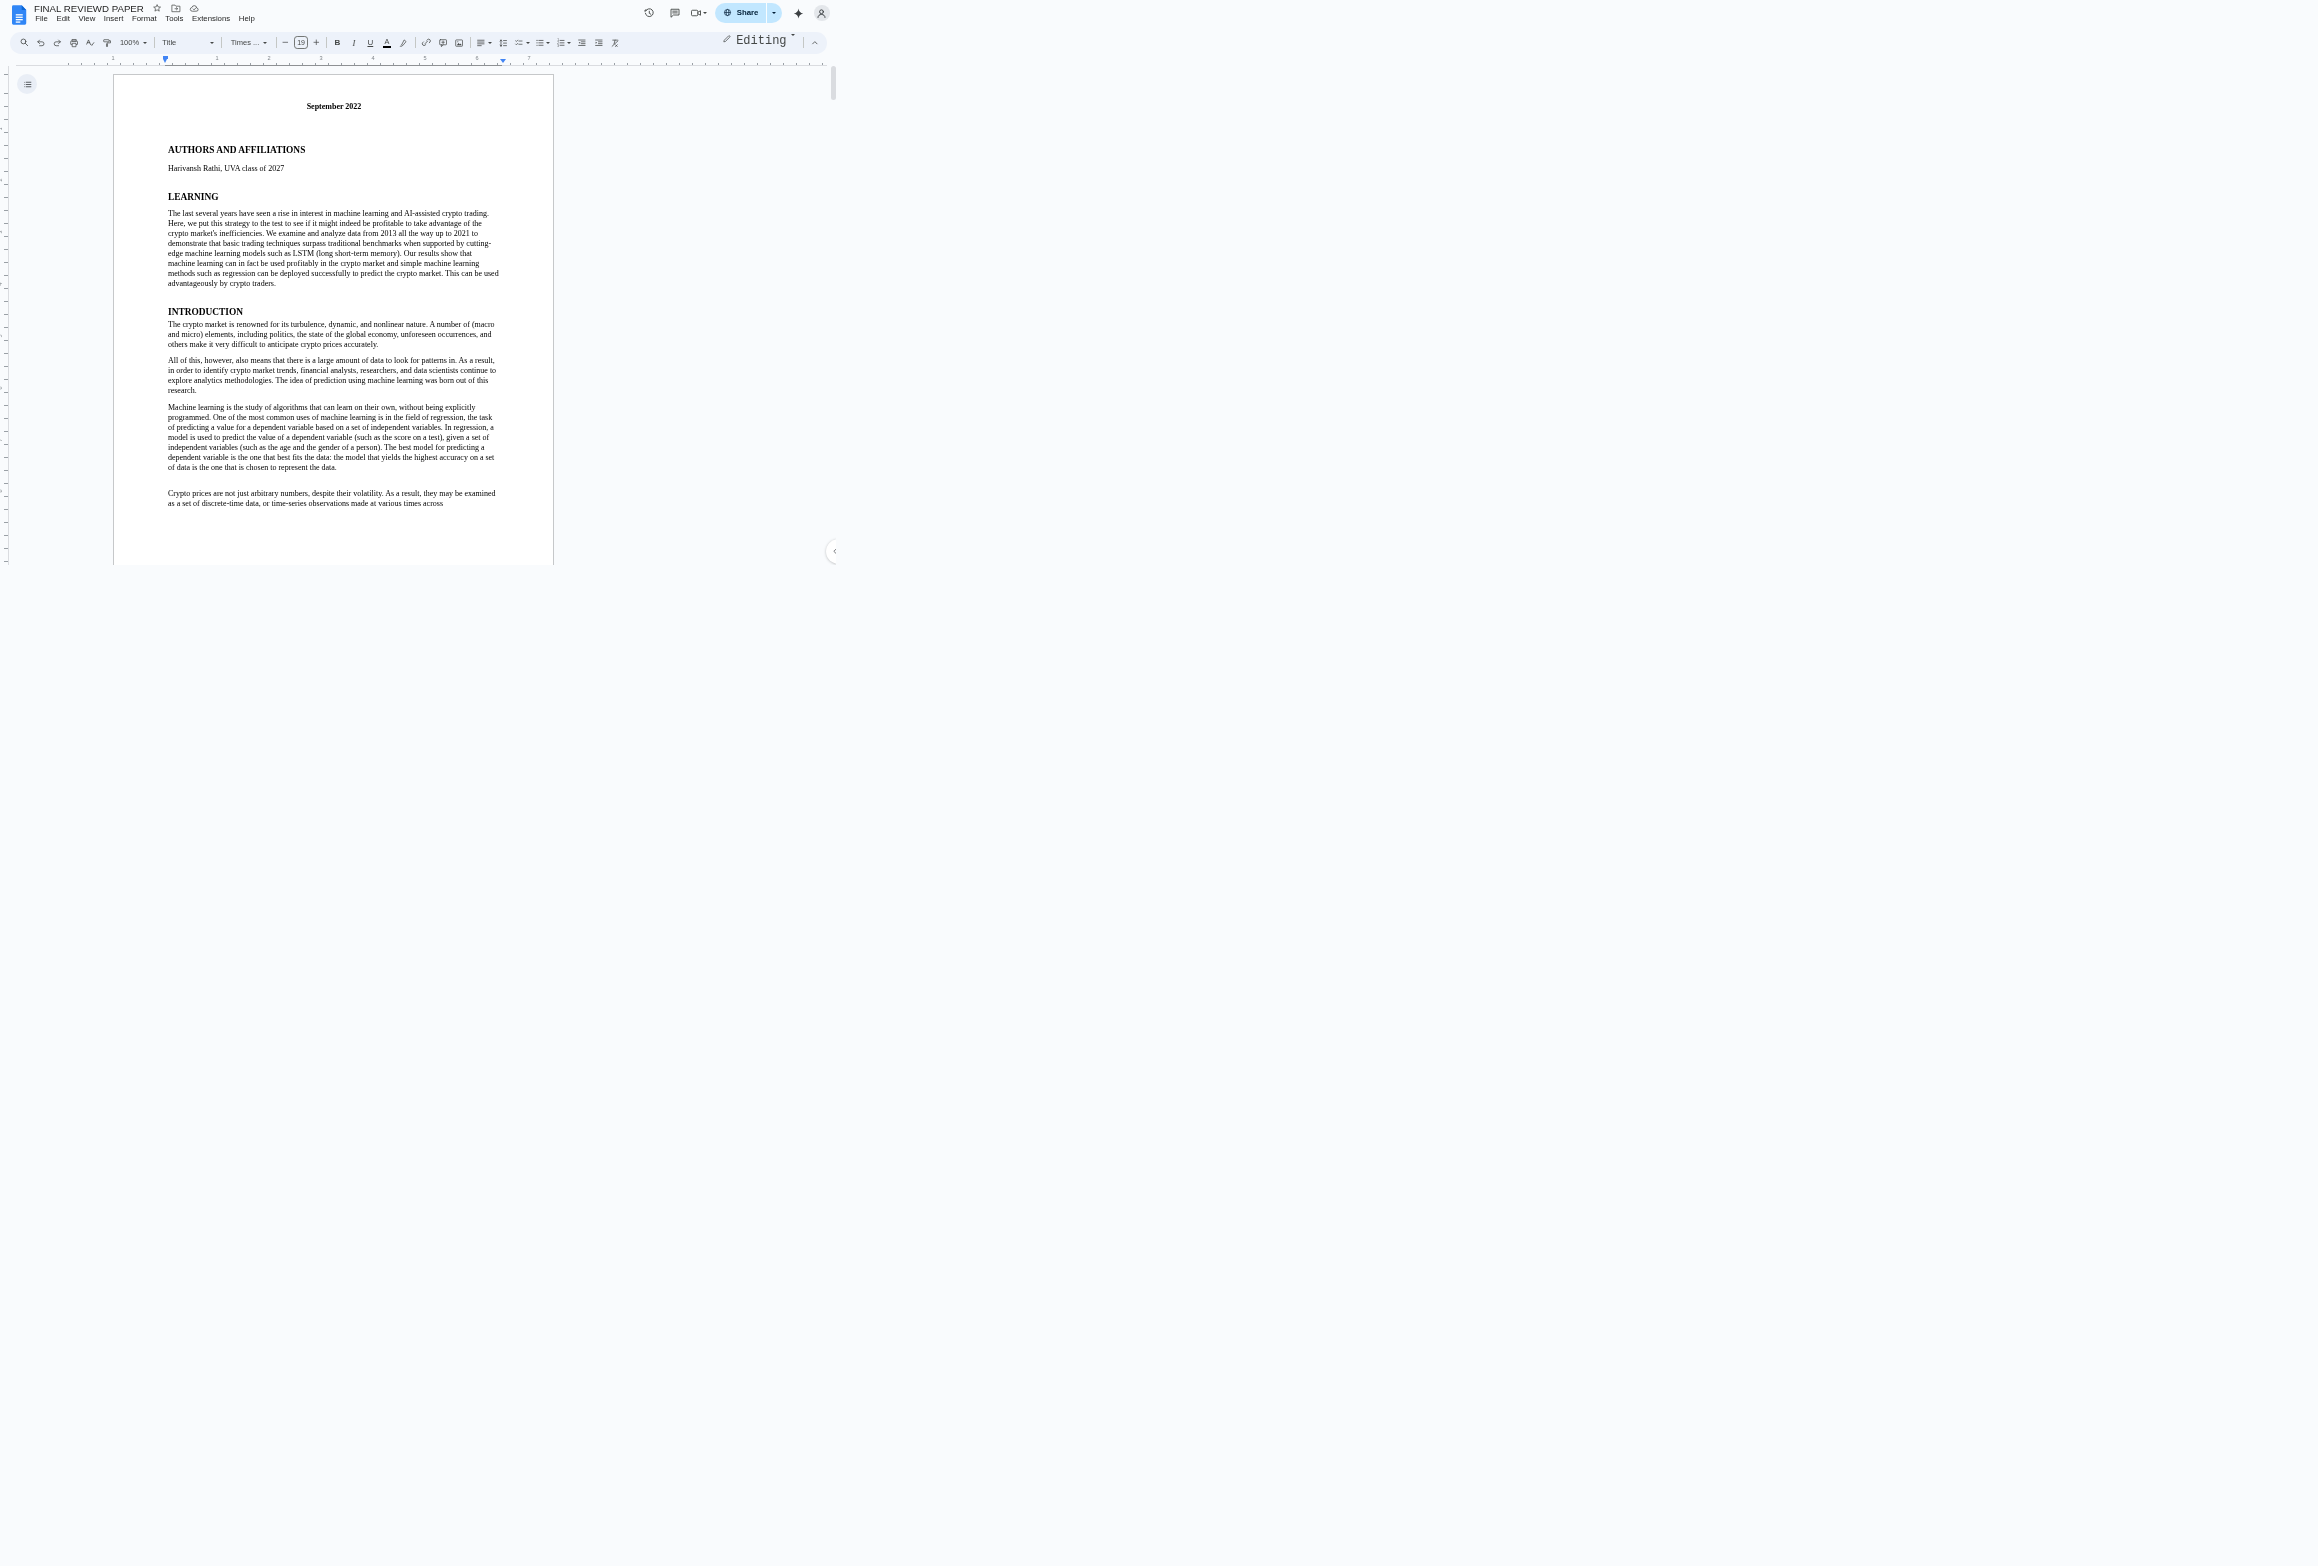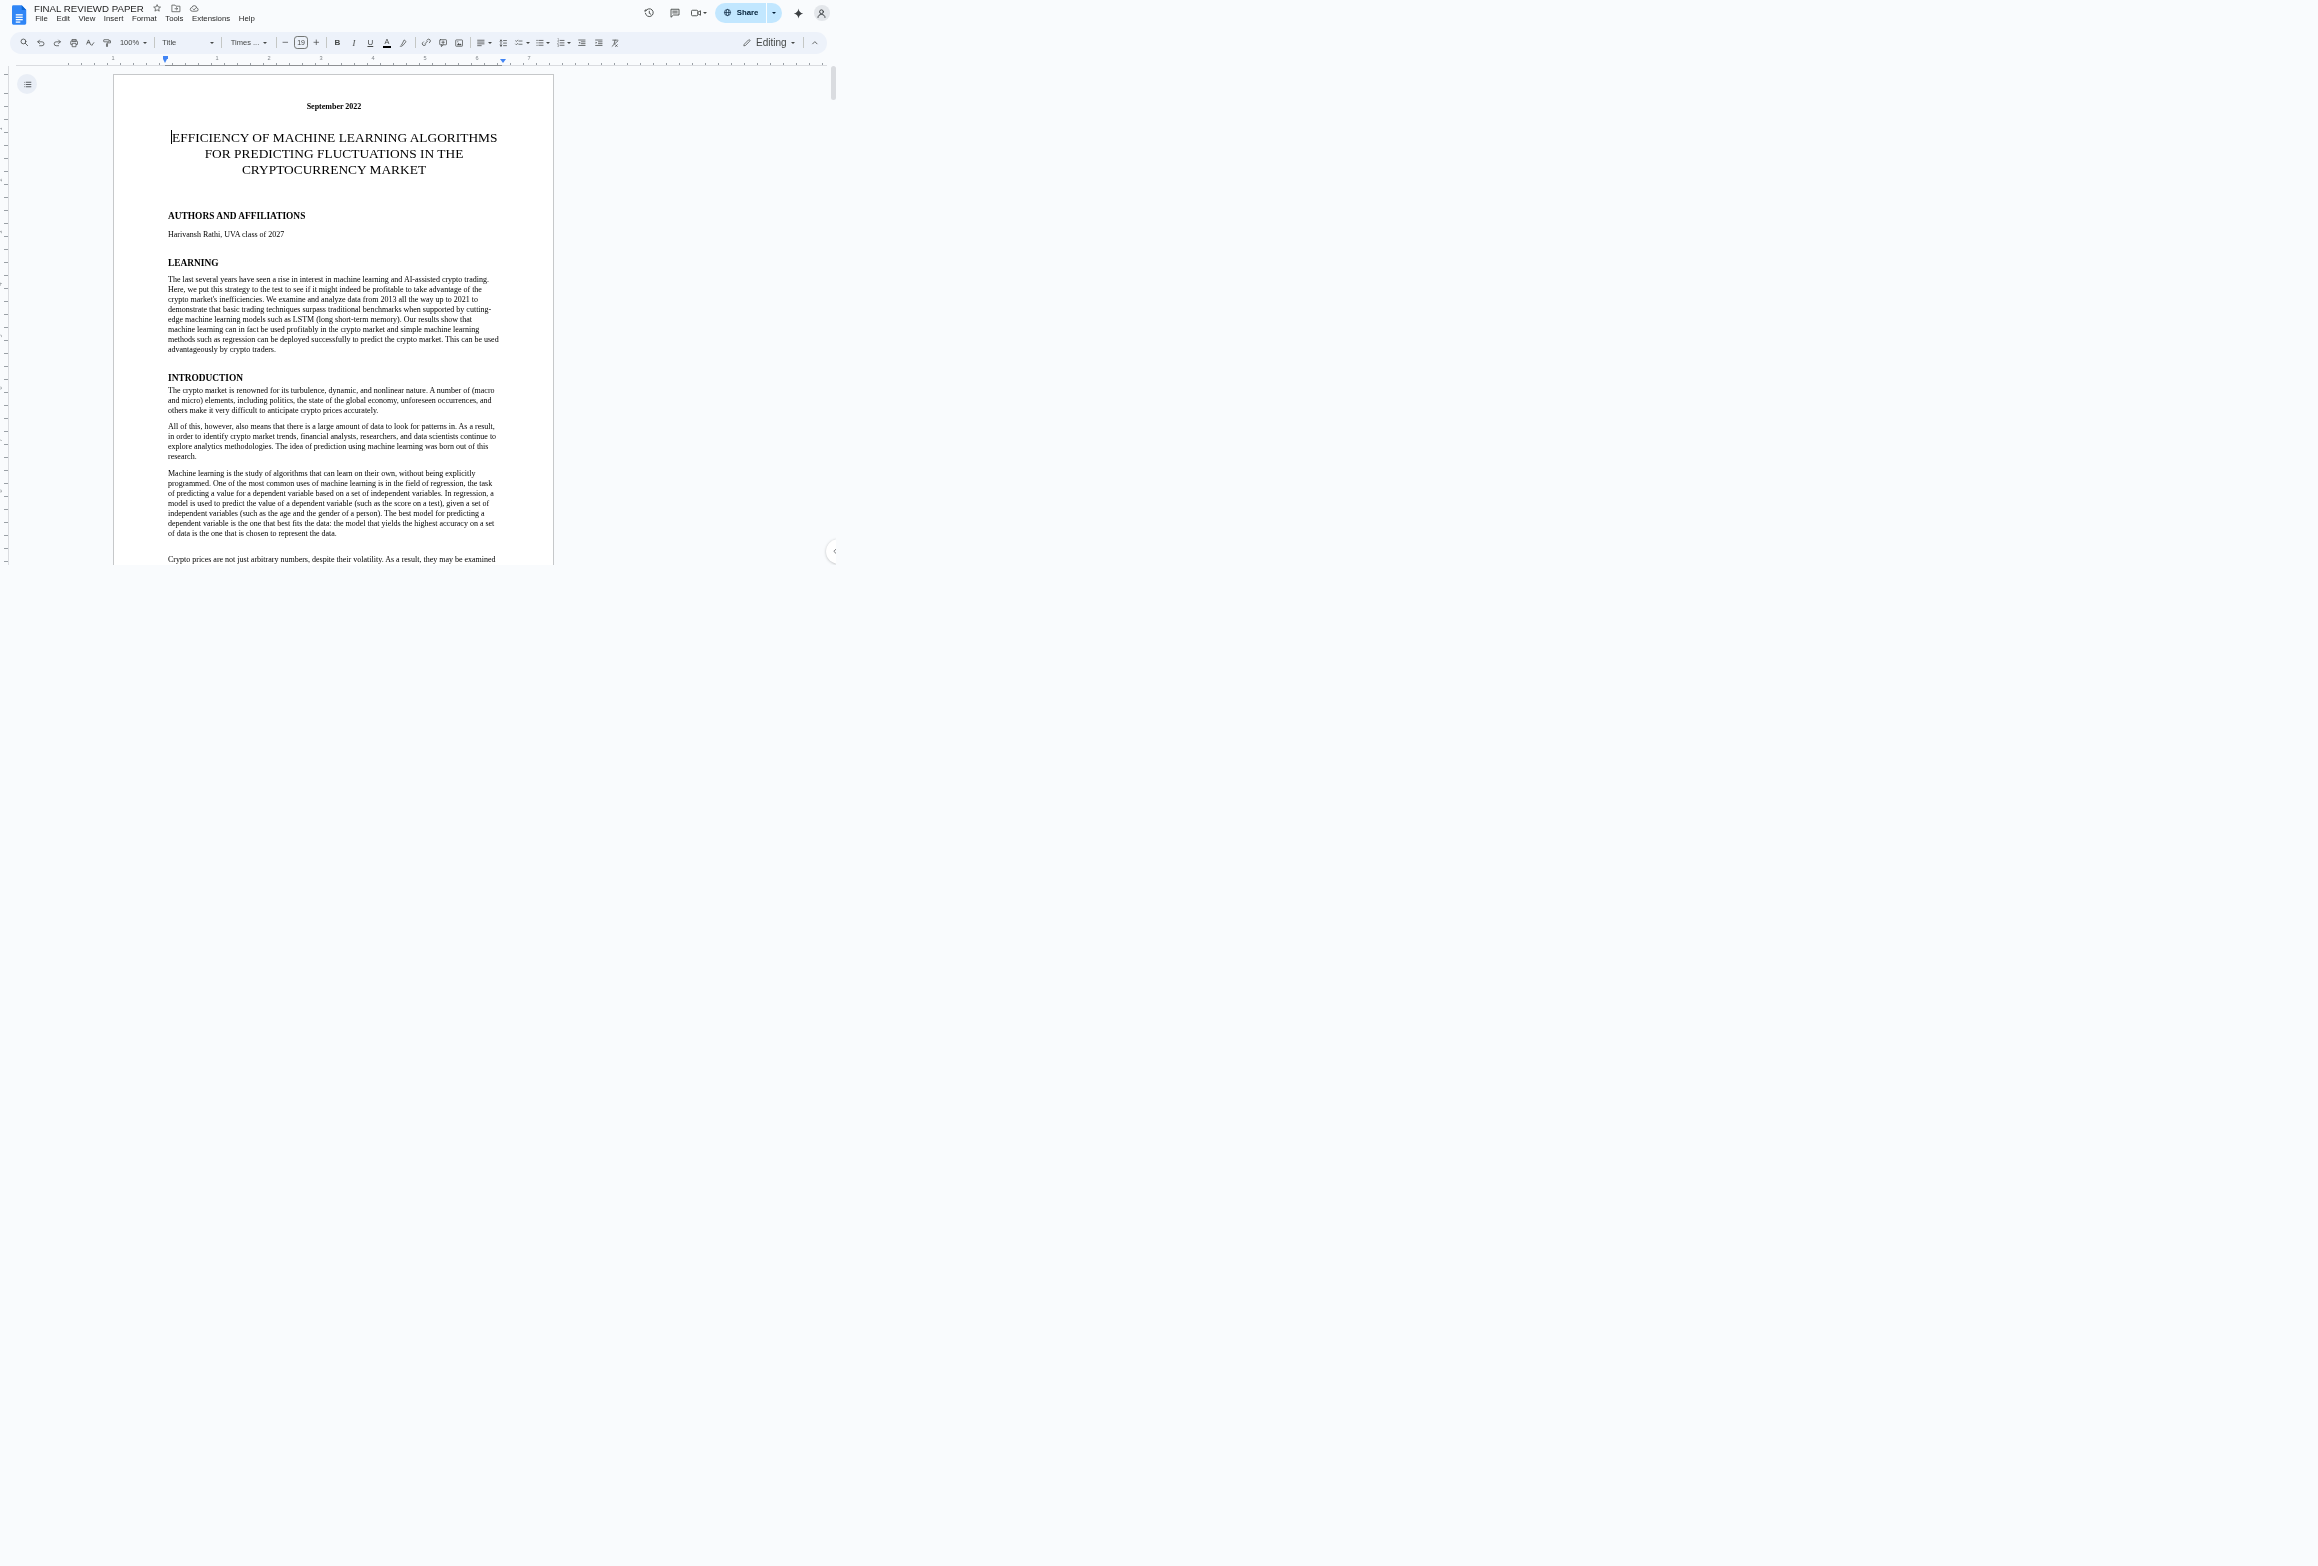--- a/index.html
+++ b/index.html
@@ -35,21 +35,21 @@
   .caret-dn { width:0; height:0; border-left:2.1px solid transparent; border-right:2.1px solid transparent; border-top:2.7px solid #444746; }
   .fs-box { width:14.5px; height:13.4px; border:0.8px solid #747775; border-radius:3.2px; display:flex;
             align-items:center; justify-content:center; font-size:7px; color:#444746; margin:0 1.6px; }
   .glyph-b { font-weight:bold; font-size:8px; color:#444746; }
   .glyph-i { font-style:italic; font-family:"Liberation Serif",serif; font-size:8.6px; color:#444746; }
   .glyph-u { text-decoration:underline; font-size:8px; color:#444746; }
   .txtcol { display:flex; flex-direction:column; align-items:center; line-height:1; }
   .txtcol span { font-size:7.3px; color:#444746; }
   .txtcol .bar { width:7.5px; height:2.1px; background:#000; margin-top:0.5px; }
   .tb-spacer { flex:1; }
-  .editing-group { display:flex; align-items:center; gap:4.3px; padding:0 5.4px; height:17px; font-size:10px; color:#444746; }
+  .editing-group { display:flex; gap:4.3px; padding:0 5.4px; height:17px; font-size:12px; color:#444746;font-family:Liberation Mono, monospace; }
 
   
   .h-ruler { position:absolute; left:16px; right:8.6px; top:55px; height:10.7px; }
   .h-ticks { position:absolute; left:46px; right:3.2px; bottom:0; height:3.2px;
              background:repeating-linear-gradient(to right,#9AA0A6 0 0.5px,transparent 0.5px 6.5px); }
   .h-base { position:absolute; left:0; right:0; bottom:0; height:0.5px; background:#DADCE0; }
   .h-margin-line { position:absolute; left:149px; width:337px; bottom:0; height:1.1px; background:#8E9194; }
   .hrnum { position:absolute; top:0; transform:translateX(-50%); font-size:5.6px; color:#80868B; }
   .ind-left { position:absolute; left:147px; top:0.5px; width:5.4px; }
   .ind-left .bar2 { width:5.4px; height:3.2px; background:#4285F4; }
@@ -415,23 +415,20 @@
       <circle cx="4.5" cy="6" r="1.1" fill="#3C4043" stroke="none"></circle>
         <circle cx="4.5" cy="12" r="1.1" fill="#3C4043" stroke="none"></circle>
         <circle cx="4.5" cy="18" r="1.1" fill="#3C4043" stroke="none"></circle>
       <path d="M8.5 6 H21 M8.5 12 H21 M8.5 18 H21"></path>
     </svg>
   </div>
 
   <div class="page">
     <div class="page-inner">
       <div class="doc-date">September 2022</div>
-      <div class="doc-title">
-        <span class="text-caret"></span><span>EFFICIENCY OF MACHINE LEARNING ALGORITHMS FOR PREDICTING FLUCTUATIONS IN THE CRYPTOCURRENCY MARKET</span>
-      </div>
       <div class="h2 authors">AUTHORS AND AFFILIATIONS</div>
       <div class="body-line">Harivansh Rathi, UVA class of 2027</div>
       <div class="h2 abstract">LEARNING</div>
       <p class="para">The last several years have seen a rise in interest in machine learning and AI-assisted crypto trading. Here, we put this strategy to the test to see if it might indeed be profitable to take advantage of the crypto market's inefficiencies. We examine and analyze data from 2013 all the way up to 2021 to demonstrate that basic trading techniques surpass traditional benchmarks when supported by cutting-edge machine learning models such as LSTM (long short-term memory). Our results show that machine learning can in fact be used profitably in the crypto market and simple machine learning methods such as regression can be deployed successfully to predict the crypto market. This can be used advantageously by crypto traders.</p>
       <div class="h2 intro">INTRODUCTION</div>
       <p class="para p1">The crypto market is renowned for its turbulence, dynamic, and nonlinear nature. A number of (macro and micro) elements, including politics, the state of the global economy, unforeseen occurrences, and others make it very difficult to anticipate crypto prices accurately.</p>
       <p class="para p2">All of this, however, also means that there is a large amount of data to look for patterns in. As a result, in order to identify crypto market trends, financial analysts, researchers, and data scientists continue to explore analytics methodologies. The idea of prediction using machine learning was born out of this research.</p>
       <p class="para p3">Machine learning is the study of algorithms that can learn on their own, without being explicitly programmed. One of the most common uses of machine learning is in the field of regression, the task of predicting a value for a dependent variable based on a set of independent variables. In regression, a model is used to predict the value of a dependent variable (such as the score on a test), given a set of independent variables (such as the age and the gender of a person). The best model for predicting a dependent variable is the one that best fits the data: the model that yields the highest accuracy on a set of data is the one that is chosen to represent the data.</p>
       <p class="para p4">Crypto prices are not just arbitrary numbers, despite their volatility. As a result, they may be examined as a set of discrete-time data, or time-series observations made at various times across</p>
     </div>

